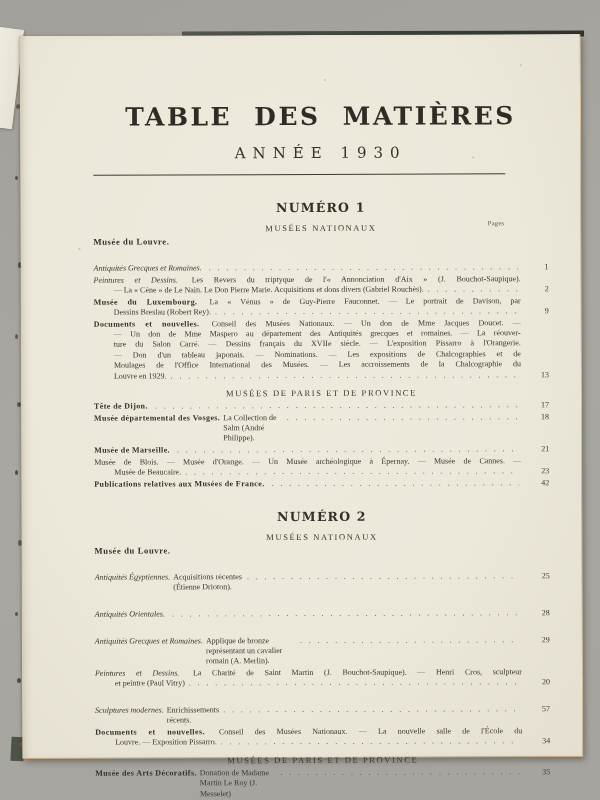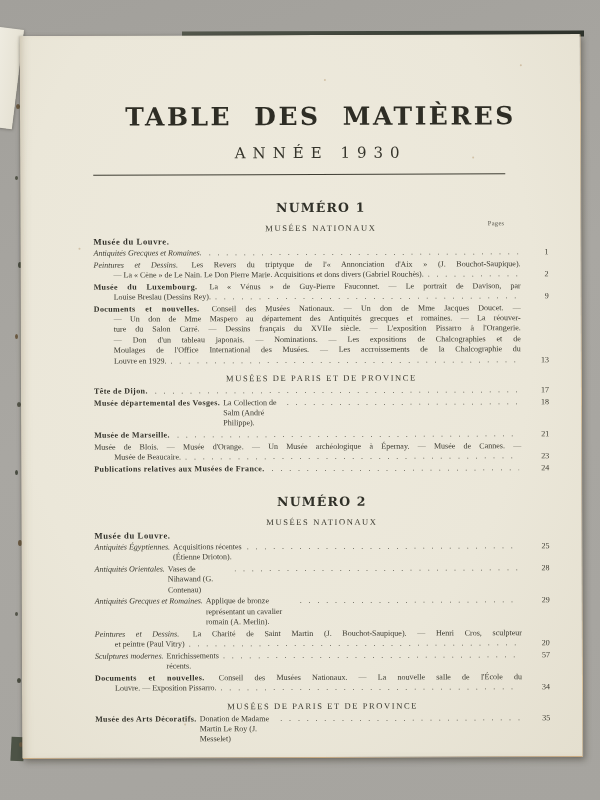--- a/index.html
+++ b/index.html
@@ -77,21 +77,21 @@
   }
   .entries{margin-top:2px;}
   .entry{margin:0 0 1.2px 0;}
   .eline{font-size:8px;line-height:10.4px;color:#3a392f;}
   .just{text-align:justify;text-align-last:justify;padding-right:28px;}
   .cont{padding-left:20px;}
   .flexline{display:flex;align-items:baseline;}
   .flexline>span:first-child{white-space:nowrap;flex-shrink:0;}
   .lead{margin-right:3px;}
   .lead.bold{font-weight:bold;letter-spacing:.4px;color:#33322a;}
-  .lead.italic{font-style:italic;}
+  .lead.italic{font-style:italic;margin-top:15px;}
   .dots{
     flex:1 1 auto;min-width:0;overflow:hidden;white-space:nowrap;
     margin:0 4px 0 4px;color:#45443a;
   }
   .dots::after{
     content:". . . . . . . . . . . . . . . . . . . . . . . . . . . . . . . . . . . . . . . . . . . . . . . . . . . . . . . . . .";
     letter-spacing:2.4px;
   }
   .pg{flex:0 0 26px;text-align:right;color:#3a392f;}
 </style>
@@ -154,21 +154,21 @@
           <span class="pg">2</span>
         </div>
       </div>
 
       <div class="entry">
         <div class="eline just">
           <span class="lead bold">Musée du Luxembourg.</span>
           <span>La « Vénus » de Guy-Pierre Fauconnet. — Le portrait de Davison, par</span>
         </div>
         <div class="eline flexline cont">
-          <span>Louise Breslau (Dessins Rey).</span>
+          <span>Dessins Breslau (Robert Rey).</span>
           <span class="dots"></span>
           <span class="pg">9</span>
         </div>
       </div>
 
       <div class="entry">
         <div class="eline just">
           <span class="lead bold">Documents et nouvelles.</span>
           <span>Conseil des Musées Nationaux. — Un don de Mme Jacques Doucet. —</span>
         </div>
@@ -219,21 +219,21 @@
           <span>Musée de Beaucaire.</span>
           <span class="dots"></span>
           <span class="pg">23</span>
         </div>
       </div>
 
       <div class="entry">
         <div class="eline flexline">
           <span class="lead bold">Publications relatives aux Musées de France.</span>
           <span class="dots"></span>
-          <span class="pg">24</span>
+          <span class="pg">42</span>
         </div>
       </div>
     </div>
 
     <div class="numero mt-n2">NUMÉRO 2</div>
     <div class="subhead">MUSÉES NATIONAUX</div>
     <div class="group-head">Musée du Louvre.</div>
 
     <div class="entries">
 
@@ -242,21 +242,20 @@
           <span class="lead italic">Antiquités Égyptiennes.</span>
           <span>Acquisitions récentes (Étienne Drioton).</span>
           <span class="dots"></span>
           <span class="pg">25</span>
         </div>
       </div>
 
       <div class="entry">
         <div class="eline flexline">
           <span class="lead italic">Antiquités Orientales.</span>
-          <span>Vases de Nihawand (G. Contenau)</span>
           <span class="dots"></span>
           <span class="pg">28</span>
         </div>
       </div>
 
       <div class="entry">
         <div class="eline flexline">
           <span class="lead italic">Antiquités Grecques et Romaines.</span>
           <span>Applique de bronze représentant un cavalier romain (A. Merlin).</span>
           <span class="dots"></span>

